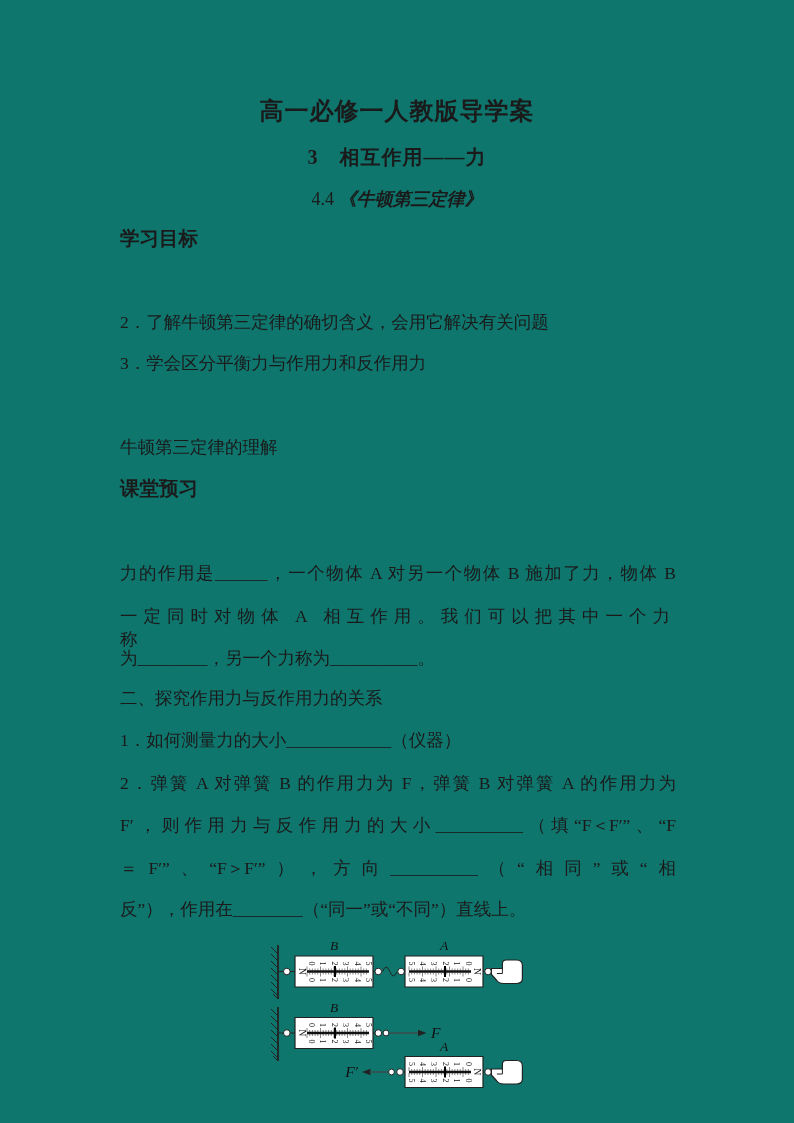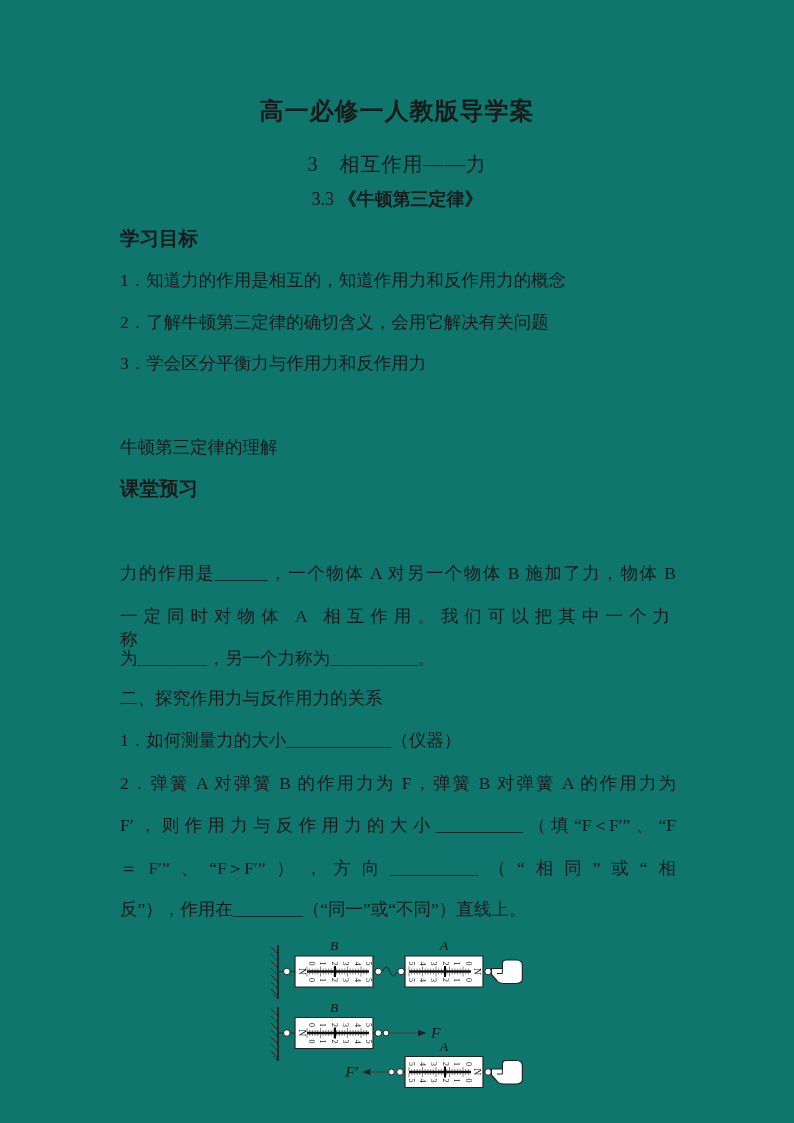--- a/index.html
+++ b/index.html
@@ -3,45 +3,44 @@
 <meta charset="utf-8">
 <style>
   html,body{margin:0;padding:0;background:#fff;}
   .page{
     position:relative;width:794px;height:1123px;background:#0f766e;
     font-family:"Liberation Serif","DejaVu Serif",serif;color:#1a1a1a;overflow:hidden;
   }
   .ln{position:absolute;left:120px;width:556px;font-size:17.5px;line-height:23px;white-space:nowrap;}
   .ctr{left:0;width:794px;text-align:center;white-space:nowrap;}
   .t1{font-size:24px;font-weight:bold;letter-spacing:1px;}
-  .t2{font-size:20px;font-weight:normal;letter-spacing:1px;margin-top:7px;}
+  .t2{font-size:20px;font-weight:bold;letter-spacing:1px;}
   .t3{font-size:18px;}
-  .t3 .bold{font-weight:bold;}
+  .t3 .bold{font-weight:bold;font-style:italic;}
   .hd{font-size:19.5px;font-weight:bold;}
   .just{white-space:normal;text-align:justify;text-align-last:justify;text-justify:inter-character;}
   .sp2{letter-spacing:6px;}
   .diag{position:absolute;left:270px;top:936px;}
   .diag line,.diag path,.diag rect,.diag circle,.diag polyline{vector-effect:non-scaling-stroke;}
   .diag text{font-family:"Liberation Serif","DejaVu Serif",serif;fill:#111;}
   .slbl{font-style:italic;font-size:13.5px;}
   .flbl{font-style:italic;font-size:15.5px;}
   .stroke{stroke:#222;fill:none;}
   .ring{stroke:#222;fill:#fff;}
 </style>
 </head>
 <body>
 
 <div class="page">
 
   <div class="ln ctr t1" style="top:100px">高一必修一人教版导学案</div>
   <div class="ln ctr t2" style="top:146px">3　相互作用——力</div>
-  <div class="ln ctr t3" style="top:188px"><span>3.3</span><span> </span><span class="bold">《牛顿第三定律》</span></div>
+  <div class="ln ctr t3" style="top:188px"><span>4.4</span><span> </span><span class="bold">《牛顿第三定律》</span></div>
 
   <div class="ln hd" style="top:227px">学习目标</div>
-  <div class="ln" style="top:269px">1．知道力的作用是相互的，知道作用力和反作用力的概念</div>
   <div class="ln" style="top:311px">2．了解牛顿第三定律的确切含义，会用它解决有关问题</div>
   <div class="ln" style="top:352px">3．学会区分平衡力与作用力和反作用力</div>
 
   <div class="ln hd" style="top:477px">课堂预习</div>
 
   <div class="ln" style="top:436px">牛顿第三定律的理解</div>
 
   <div class="ln just" style="top:562px">力的作用是______，一个物体 A 对另一个物体 B 施加了力，物体 B</div>
   <div class="ln just sp2" style="top:605px">一定同时对物体 A 相互作用。我们可以把其中一个力称</div>
   <div class="ln" style="top:687px">二、探究作用力与反作用力的关系</div>

